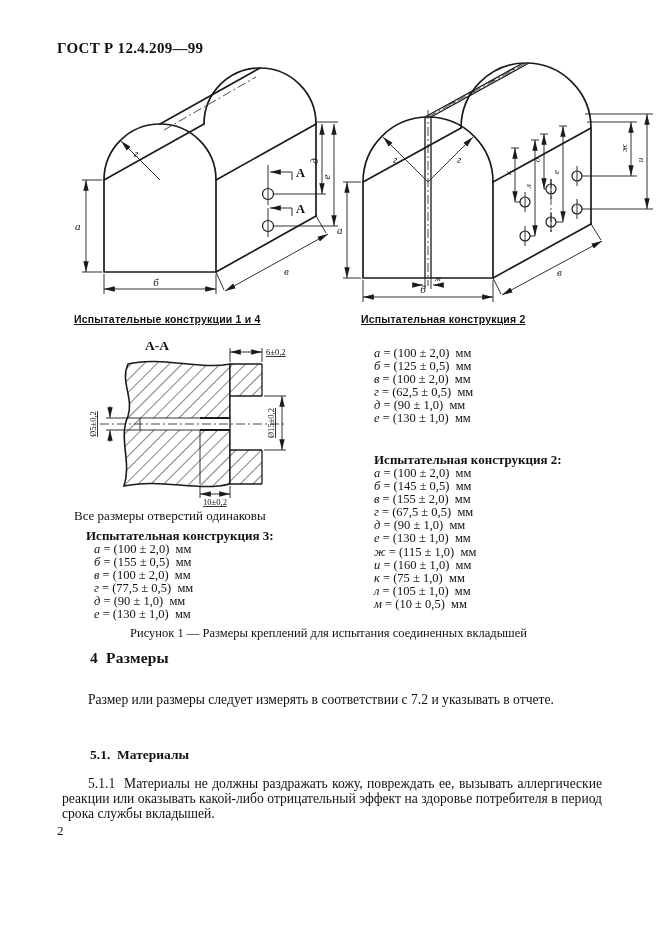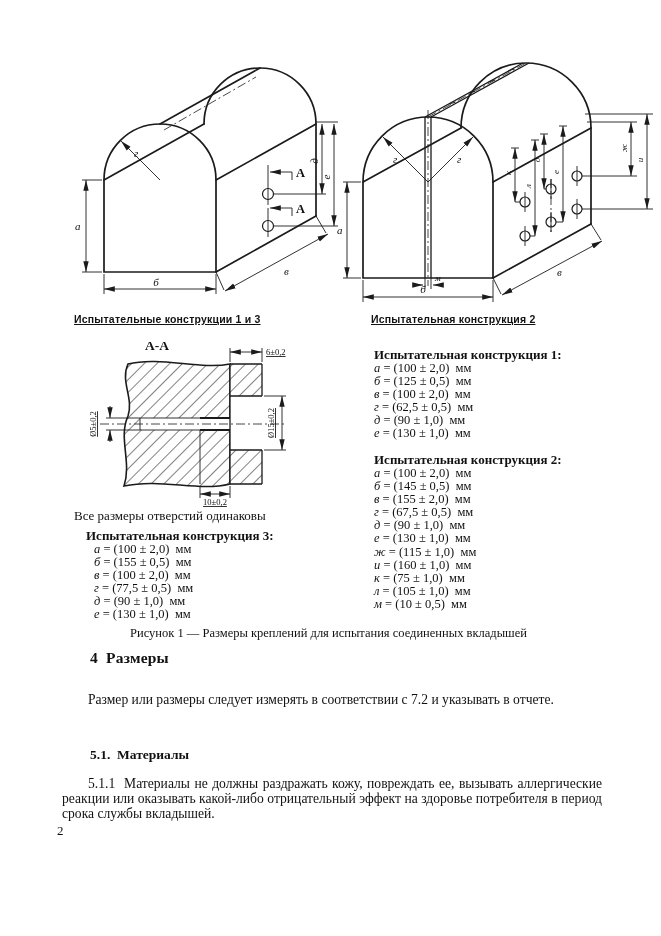--- a/index.html
+++ b/index.html
@@ -30,20 +30,21 @@
   .ol2{stroke:#1b1b1b;stroke-width:1.3;fill:none;}
   .dl{stroke:#1b1b1b;stroke-width:.9;fill:none;}
   .cl{stroke:#1b1b1b;stroke-width:.8;fill:none;stroke-dasharray:9 3 2 3;}
   .hole{fill:#fff;stroke:#1b1b1b;stroke-width:1.2;}
 </style>
 </head>
 <body>
 
 <div id="page">
 
+  <div class="abs doc-header" style="left:57px;top:40px;">ГОСТ Р 12.4.209—99</div>
 
   <svg class="abs" style="left:72px;top:60px;" width="270" height="248" viewBox="0 0 270 248">
     <defs>
       <marker id="d1a" markerWidth="13" markerHeight="8" refX="12" refY="4" orient="auto-start-reverse">
         <path d="M0,1 L12,4 L0,7 Z" fill="#1b1b1b"></path>
       </marker>
     </defs>
     <g>
       <path class="ol" d="M32,212 L32,120 A56,56 0 0 1 144,120 L144,212 Z"></path>
       <path class="ol" d="M132,64 A56,56 0 0 1 244,64 L244,156"></path>
@@ -148,22 +149,22 @@
     <text class="lab" x="58" y="103">г</text>
     <text class="lab" x="122" y="103">г</text>
     <text class="lab-s" x="176" y="113" text-anchor="middle" transform="rotate(-90 176 113)">к</text>
     <text class="lab-s" x="196" y="126" text-anchor="middle" transform="rotate(-90 196 126)">л</text>
     <text class="lab-s" x="205" y="100" text-anchor="middle" transform="rotate(-90 205 100)">д</text>
     <text class="lab-s" x="224" y="112" text-anchor="middle" transform="rotate(-90 224 112)">е</text>
     <text class="lab-s" x="292" y="88" text-anchor="middle" transform="rotate(-90 292 88)">ж</text>
     <text class="lab-s" x="308" y="100" text-anchor="middle" transform="rotate(-90 308 100)">и</text>
   </svg>
 
-  <div class="abs drawing-label" style="left:74px;top:313px;">Испытательные конструкции 1 и 3</div>
-  <div class="abs drawing-label" style="left:371px;top:313px;">Испытательная конструкция 2</div>
+  <div class="abs drawing-label" style="left:74px;top:313px;">Испытательные конструкции 1 и 4</div>
+  <div class="abs drawing-label" style="left:361px;top:313px;">Испытательная конструкция 2</div>
 
   <svg class="abs" style="left:82px;top:336px;" width="215" height="172" viewBox="0 0 215 172">
     <defs>
       <marker id="d3a" markerWidth="13" markerHeight="8" refX="12" refY="4" orient="auto-start-reverse">
         <path d="M0,1 L12,4 L0,7 Z" fill="#1b1b1b"></path>
       </marker>
       <pattern id="d3h" width="9" height="9" patternUnits="userSpaceOnUse" patternTransform="rotate(45)">
         <line x1="0" y1="0" x2="0" y2="9" stroke="#1b1b1b" stroke-width="1.1"></line>
       </pattern>
     </defs>
@@ -191,21 +192,20 @@
       <path class="dl" d="M118,150 L118,162 M148,150 L148,162"></path>
       <path class="dl" d="M118,158 L148,158" marker-start="url(#d3a)" marker-end="url(#d3a)"></path>
     </g>
     <text class="dimnum" x="14" y="88" text-anchor="middle" transform="rotate(-90 14 88)">Ø5±0,2</text>
     <text class="dimnum" x="184" y="19">6±0,2</text>
     <text class="dimnum" x="192" y="87" text-anchor="middle" transform="rotate(-90 192 87)">Ø15±0,2</text>
     <text class="dimnum" x="133" y="169" text-anchor="middle">10±0,2</text>
   </svg>
 
   <div class="abs" style="left:374px;top:347px;">
-    <div class="spec-title">Испытательная конструкция 1:</div>
     <div class="dim-line">а = (100 ± 2,0)&nbsp;&nbsp;мм</div>
     <div class="dim-line">б = (125 ± 0,5)&nbsp;&nbsp;мм</div>
     <div class="dim-line">в = (100 ± 2,0)&nbsp;&nbsp;мм</div>
     <div class="dim-line">г = (62,5 ± 0,5)&nbsp;&nbsp;мм</div>
     <div class="dim-line">д = (90 ± 1,0)&nbsp;&nbsp;мм</div>
     <div class="dim-line">е = (130 ± 1,0)&nbsp;&nbsp;мм</div>
   </div>
 
   <div class="abs" style="left:374px;top:452px;">
     <div class="spec-title">Испытательная конструкция 2:</div>

